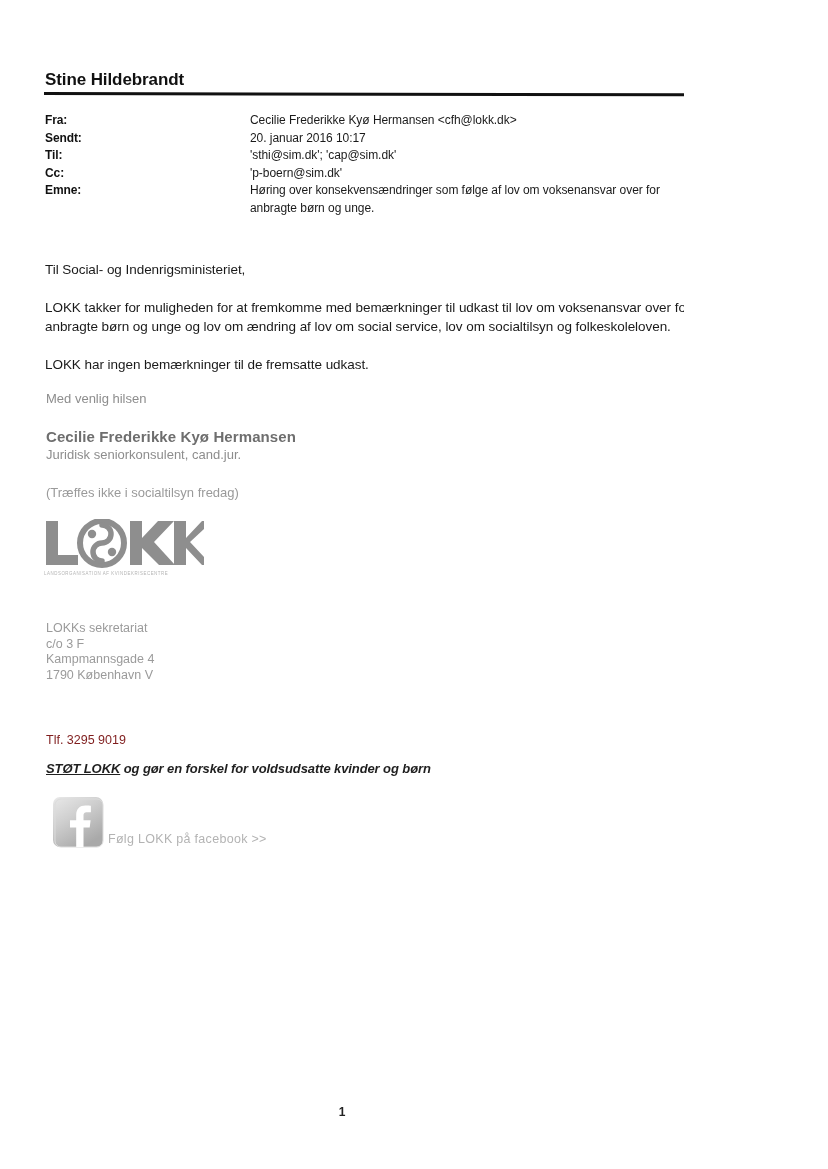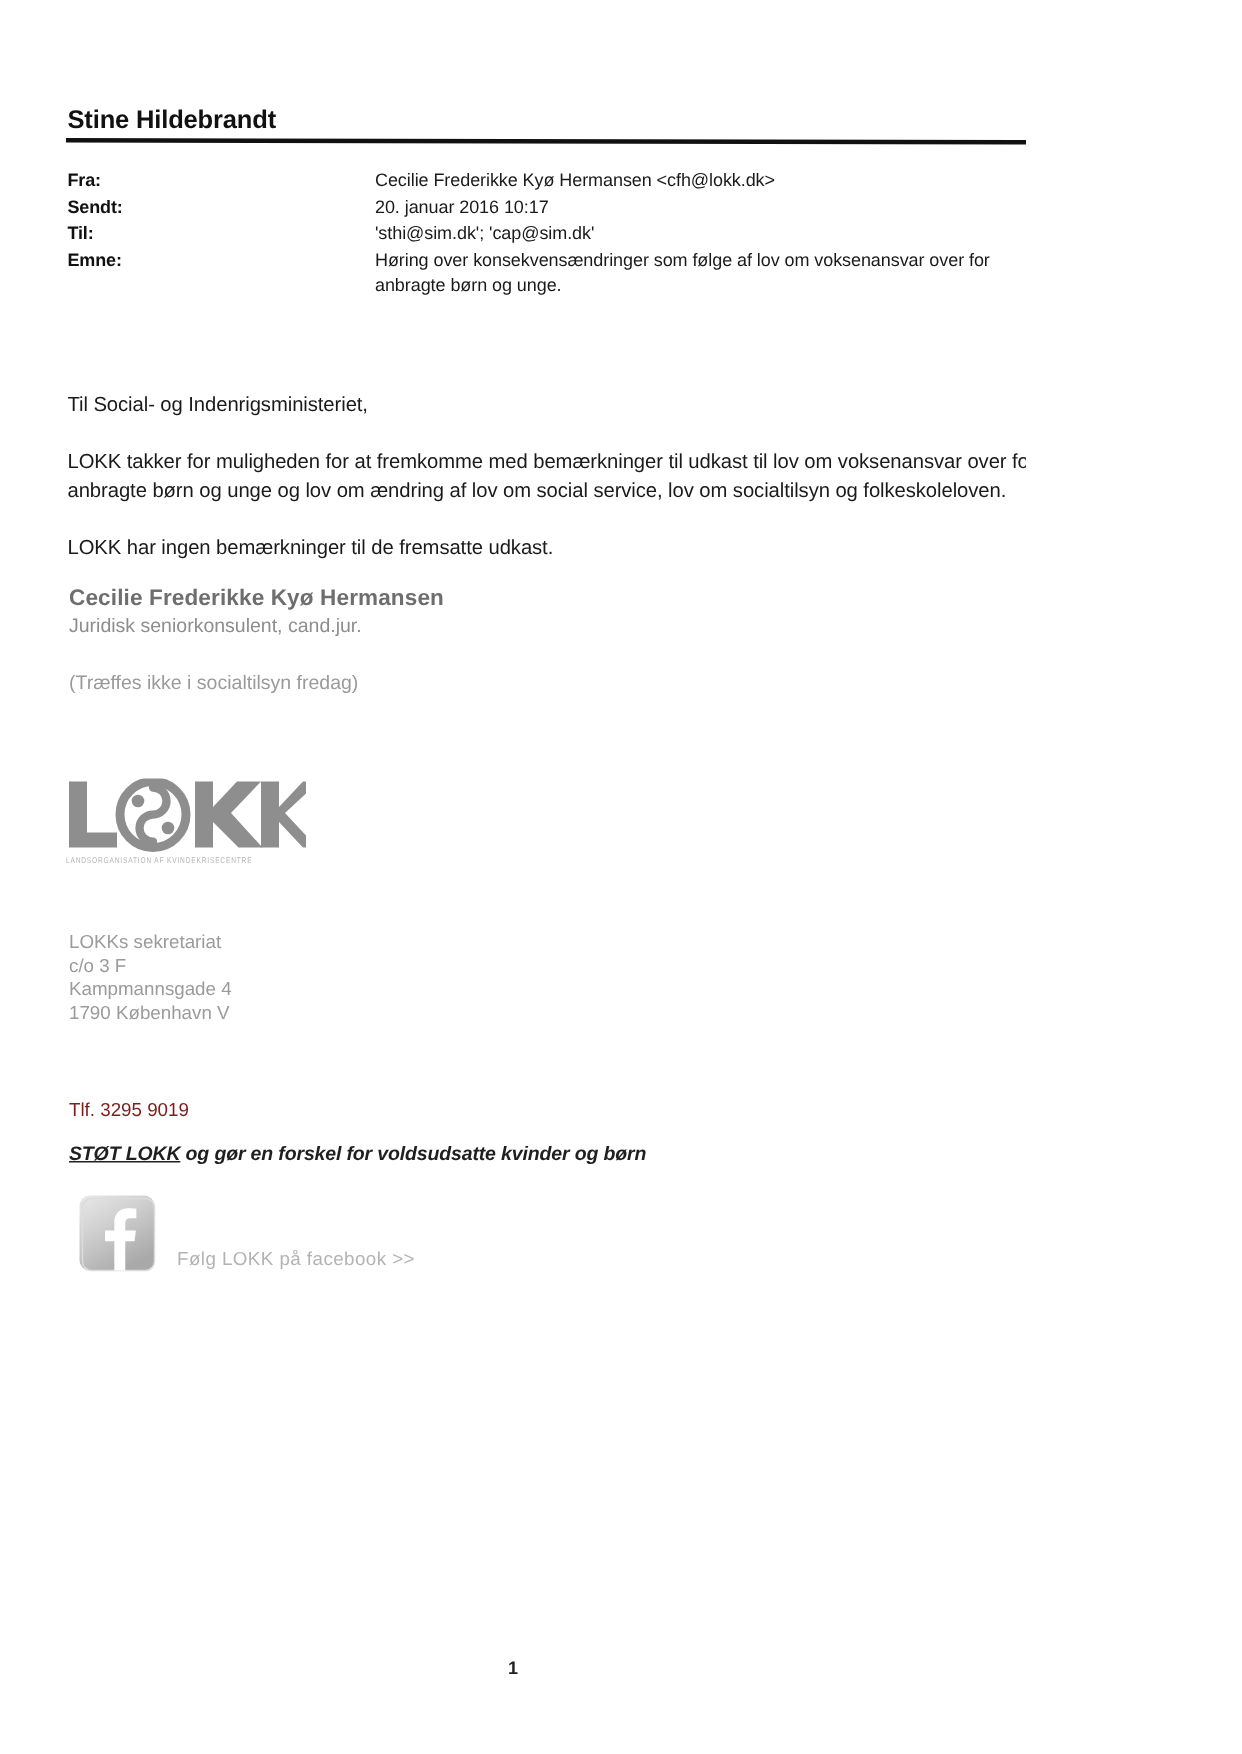--- a/index.html
+++ b/index.html
@@ -181,21 +181,20 @@
     display: flex;
     align-items: flex-end;
   }
   .fb-icon {
     display: block;
     width: 56px;
     height: 56px;
     flex: 0 0 auto;
   }
   .fb-text {
-    margin-left: 10px;
     margin-bottom: 6px;
     font-size: 12.5px;
     color: #b3b3b3;
     letter-spacing: 0.3px;
     white-space: nowrap;
   }
 
   
   .page-number {
     position: absolute;
@@ -226,38 +225,43 @@
     <div class="meta-row">
       <div class="meta-label">Sendt:</div>
       <div class="meta-value">20. januar 2016 10:17</div>
     </div>
 
     <div class="meta-row">
       <div class="meta-label">Til:</div>
       <div class="meta-value">'sthi@sim.dk'; 'cap@sim.dk'</div>
     </div>
 
+    <div class="meta-row">
+      <div class="meta-label">Cc:</div>
+      <div class="meta-value">'p-boern@sim.dk'</div>
+    </div>
 
     <div class="meta-row">
       <div class="meta-label">Emne:</div>
       <div class="meta-value">
         <span>Høring over konsekvensændringer som følge af lov om voksenansvar over for</span>
         <span class="line2">anbragte børn og unge.</span>
       </div>
     </div>
 
   </div>
 
   <div class="body-block">
     <p>Til Social- og Indenrigsministeriet,</p>
     <p>LOKK takker for muligheden for at fremkomme med bemærkninger til udkast til lov om voksenansvar over for anbragte børn og unge og lov om ændring af lov om social service, lov om socialtilsyn og folkeskoleloven.</p>
     <p class="tight">LOKK har ingen bemærkninger til de fremsatte udkast.</p>
   </div>
 
   <div class="signature">
+    <p class="sig-greeting">Med venlig hilsen</p>
     <p class="sig-name">Cecilie Frederikke Kyø Hermansen</p>
     <p class="sig-role">Juridisk seniorkonsulent, cand.jur.</p>
     <p class="sig-note">(Træffes ikke i socialtilsyn fredag)</p>
   </div>
 
   <div class="logo-wrap">
     <svg class="logo-svg" width="160" height="50" viewBox="0 0 160 50" aria-hidden="true">
       <g fill="#8e8e8e">
 
         <path d="M2 2 h12 v34 h20 v10 H2 Z"></path>

